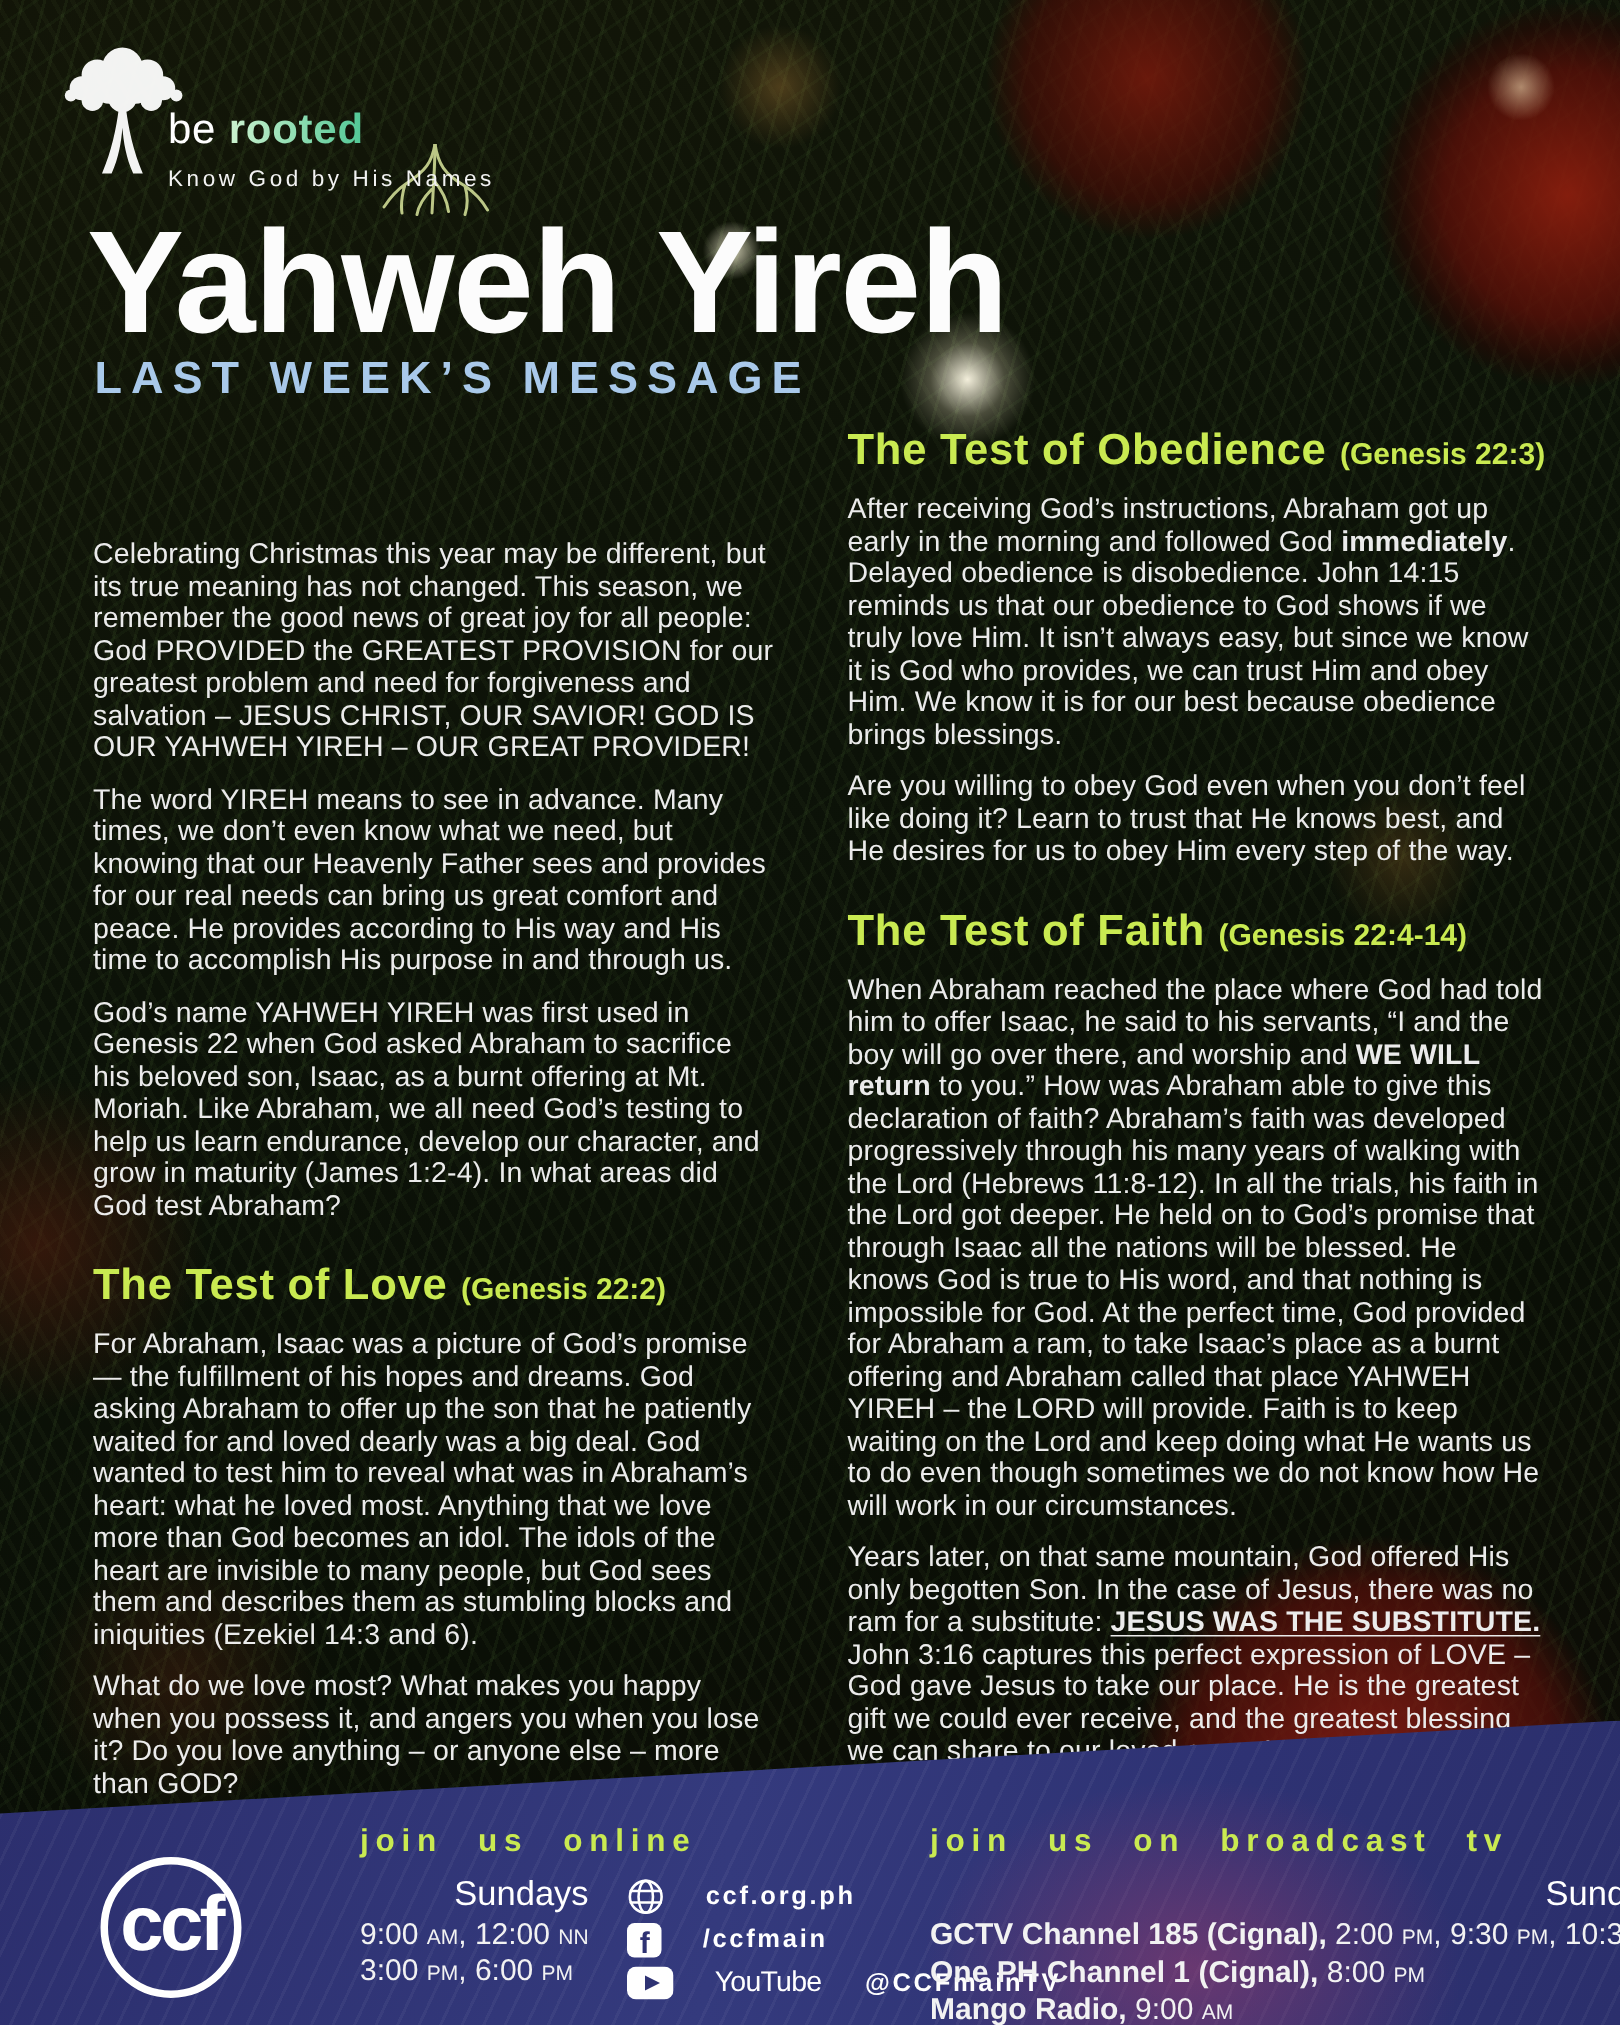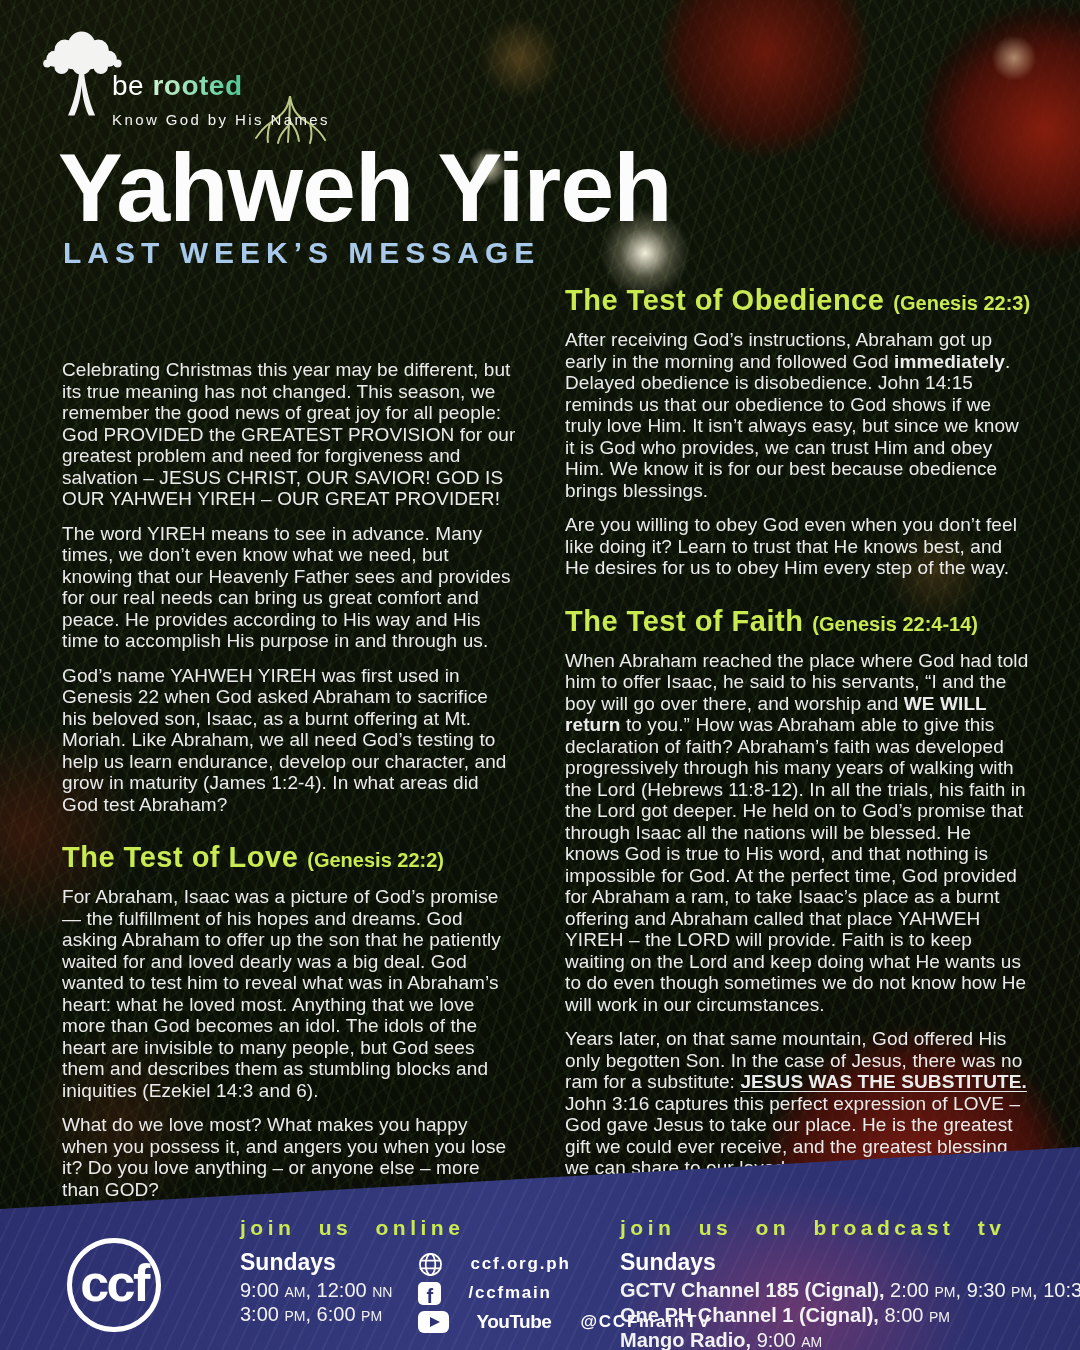--- a/index.html
+++ b/index.html
@@ -56,28 +56,28 @@
       repeating-linear-gradient(115deg, rgba(255,255,255,0.045) 0 2px, transparent 2px 13px),
       linear-gradient(100deg,#2c2f6e,#343a7d 45%,var(--footer_navy,#2e3273) 75%,#2b2f6c);}
   .ccf-logo{position:absolute;left:67px;top:91px;width:84px;height:84px;border:5px solid #fff;
     border-radius:50%;display:flex;align-items:center;justify-content:center;}
   .ccf-logo span{font-size:52px;font-weight:700;color:#fff;letter-spacing:-2.5px;padding-bottom:4px;}
   .f-label{font-size:21px;font-weight:700;color:var(--accent_green,#c9ea51);
     letter-spacing:4.5px;word-spacing:13px;white-space:nowrap;}
   .f-online{position:absolute;left:240px;top:69px;}
   .f-broadcast{position:absolute;left:620px;top:69px;}
   .f-row{display:flex;gap:26px;align-items:flex-start;}
-  .f-day{font-size:23px;font-weight:700;color:#fff;margin:9px 0 2px 0;}
+  .f-day{font-size:23px;font-weight:400;color:#fff;margin:9px 0 2px 0;text-align:right;}
   .f-time{font-size:20px;line-height:24px;color:#f2f2f2;}
   .f-links{margin-top:12px;}
   .f-link{display:flex;align-items:center;gap:27px;height:24px;margin-bottom:5px;}
   .f-link .txt{font-size:17px;font-weight:700;letter-spacing:1.8px;color:#fff;}
   .fb-icon{width:23px;height:23px;background:#fff;color:#2e3273;border-radius:5px;font-weight:800;
     display:flex;align-items:flex-end;justify-content:center;font-size:20px;line-height:18px;overflow:hidden;}
-  .yt-word{font-size:19px;font-weight:700;color:#fff;letter-spacing:-0.5px;margin-right:2px;text-align:center;}
+  .yt-word{font-size:19px;font-weight:400;color:#fff;letter-spacing:-0.5px;margin-right:2px;text-align:center;}
   .f-line{font-size:20px;line-height:25px;color:#f2f2f2;white-space:nowrap;}
 </style>
 </head>
 <body>
 
 <div class="page">
 
   <svg class="tree" width="96" height="100" viewBox="0 0 120 125">
     <g fill="#ffffff" opacity="0.95">
       <circle cx="57" cy="24" r="17"></circle>

